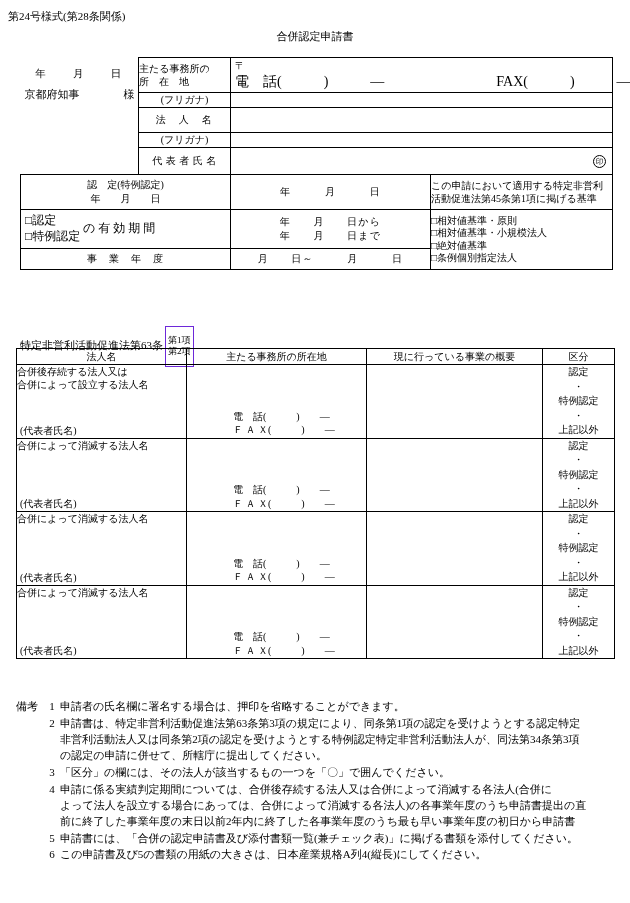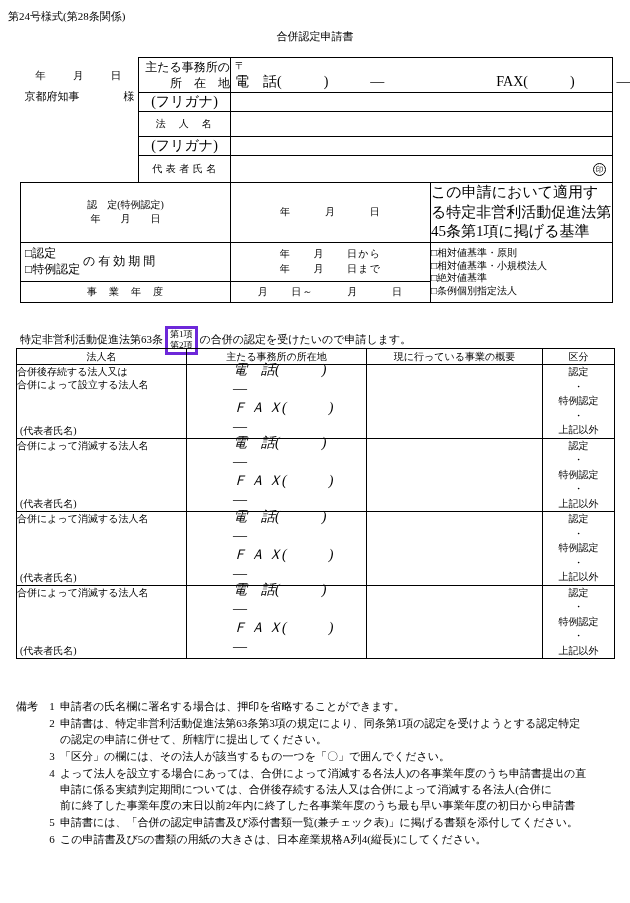--- a/index.html
+++ b/index.html
@@ -49,79 +49,79 @@
     font-size: 10px;
   }
   .top-table td {
     border: 1px solid #000;
     padding: 0;
     vertical-align: middle;
   }
   .noborder-out { border: none !important; }
 
   .addr-label {
-    text-align: right;
-    font-size: 12px;
+    text-align: left;
+    font-size: 10px;
     line-height: 1.35;
   }
   .date-line {
     font-size: 10.5px;
     letter-spacing: 0.2em;
     text-align: center;
   }
   .chiji {
     font-size: 11px;
     white-space: nowrap;
   }
   .tel-row {
     font-size: 14px;
     white-space: nowrap;
   }
   .furigana {
     text-align: center;
-    font-size: 14px;
+    font-size: 10px;
   }
   .seal {
     display: inline-block;
     border: 1px solid #000;
     border-radius: 50%;
     width: 11px;
     height: 11px;
     line-height: 11px;
     text-align: center;
     font-size: 7.5px;
     vertical-align: middle;
   }
   .label-c {
     text-align: center;
   }
   .small-note {
-    font-size: 15px;
+    font-size: 10px;
     line-height: 1.3;
     padding: 2px 3px;
     margin-top: 12px;
   }
   .chk { font-size: 10px; line-height: 1.25; padding-left: 4px;}
   .ym-line { font-size: 10px; text-align: center; letter-spacing: 0.12em;}
 
   
   .mid-sentence {
     position: absolute;
     left: 20px;
     top: 326px;
     font-size: 11px;
     white-space: nowrap;
   }
   .brace-box {
     display: inline-block;
-    border: 3px solid #6d28d9;
+    border: 1px solid #6d28d9;
     font-size: 9px;
     line-height: 1.25;
     text-align: center;
-    padding: 0px 2px;
+    padding: 8px 2px;
     vertical-align: middle;
     margin: 0 2px;
   }
 
   
   .main-table {
     position: absolute;
     left: 16px;
     top: 348px;
     width: 598px;
@@ -156,23 +156,22 @@
   }
   .office-cell {
     position: relative;
     height: 72px;
     padding: 2px 3px;
   }
   .telfax {
     position: absolute;
     left: 46px;
     bottom: 1px;
-    font-size: 14px;
+    font-size: 10px;
     line-height: 1.35;
-    font-style: italic;
   }
   .kubun-cell {
     height: 72px;
     text-align: center;
     font-size: 10px;
     line-height: 1.45;
     padding-top: 2px;
   }
 
   
@@ -293,21 +292,21 @@
       </tr>
 
       <tr>
         <td colspan="2" class="label-c" style="height:20px;letter-spacing:0.1em;">事　業　年　度</td>
         <td class="ym-line">月　　日～　　　月　　　日</td>
       </tr>
     </tbody>
   </table>
 
   <div class="mid-sentence">
-    <span>特定非営利活動促進法第63条</span><span class="brace-box"><span style="display:block">第1項</span><span style="display:block">第2項</span></span><span>の合併の認定を受けたいので申請します。</span>
+    <span>特定非営利活動促進法第63条</span><span class="brace-box"><span style="display:block">第1項</span><span style="display:block">第2項</span></span>
   </div>
 
   <table class="main-table">
     <colgroup>
       <col style="width:170px">
       <col style="width:180px">
       <col style="width:176px">
       <col style="width:72px">
     </colgroup>
     <thead>
@@ -407,34 +406,35 @@
     <div class="note-row">
       <div class="note-label">備考</div>
       <div class="note-num">1</div>
       <div class="note-text">申請者の氏名欄に署名する場合は、押印を省略することができます。</div>
     </div>
     <div class="note-row">
       <div class="note-label"></div>
       <div class="note-num">2</div>
       <div class="note-text">
         <div>申請書は、特定非営利活動促進法第63条第3項の規定により、同条第1項の認定を受けようとする認定特定</div>
+        <div>非営利活動法人又は同条第2項の認定を受けようとする特例認定特定非営利活動法人が、同法第34条第3項</div>
         <div>の認定の申請に併せて、所轄庁に提出してください。</div>
       </div>
     </div>
     <div class="note-row">
       <div class="note-label"></div>
       <div class="note-num">3</div>
       <div class="note-text">「区分」の欄には、その法人が該当するもの一つを「〇」で囲んでください。</div>
     </div>
     <div class="note-row">
       <div class="note-label"></div>
       <div class="note-num">4</div>
       <div class="note-text">
+        <div>申請に係る実績判定期間については、合併後存続する法人又は合併によって消滅する各法人(合併に</div>
         <div>よって法人を設立する場合にあっては、合併によって消滅する各法人)の各事業年度のうち申請書提出の直</div>
-        <div>申請に係る実績判定期間については、合併後存続する法人又は合併によって消滅する各法人(合併に</div>
         <div>前に終了した事業年度の末日以前2年内に終了した各事業年度のうち最も早い事業年度の初日から申請書</div>
       </div>
     </div>
     <div class="note-row">
       <div class="note-label"></div>
       <div class="note-num">5</div>
       <div class="note-text">申請書には、「合併の認定申請書及び添付書類一覧(兼チェック表)」に掲げる書類を添付してください。</div>
     </div>
     <div class="note-row">
       <div class="note-label"></div>

